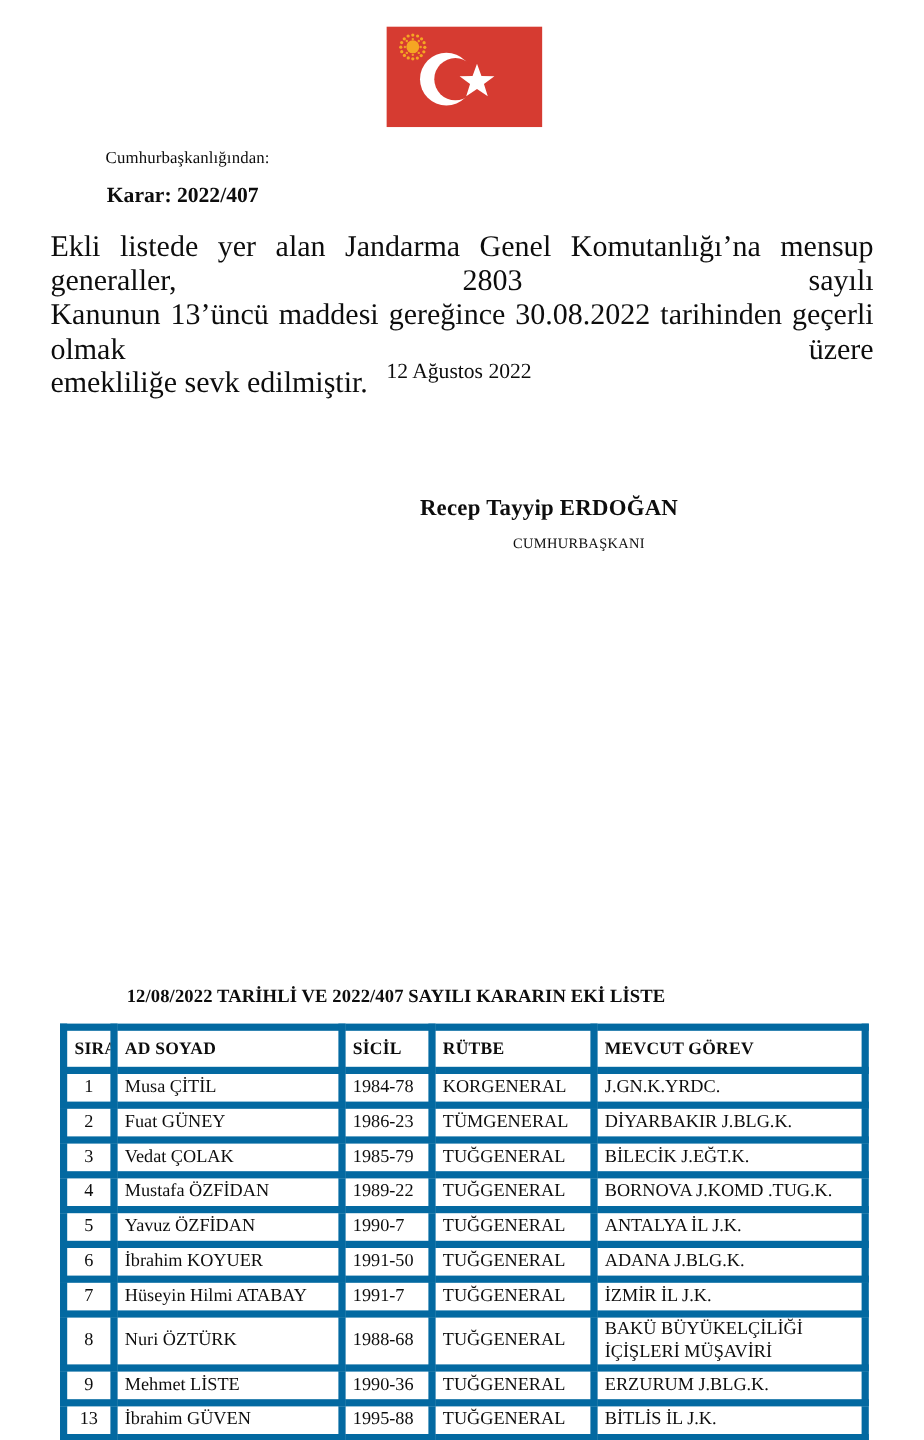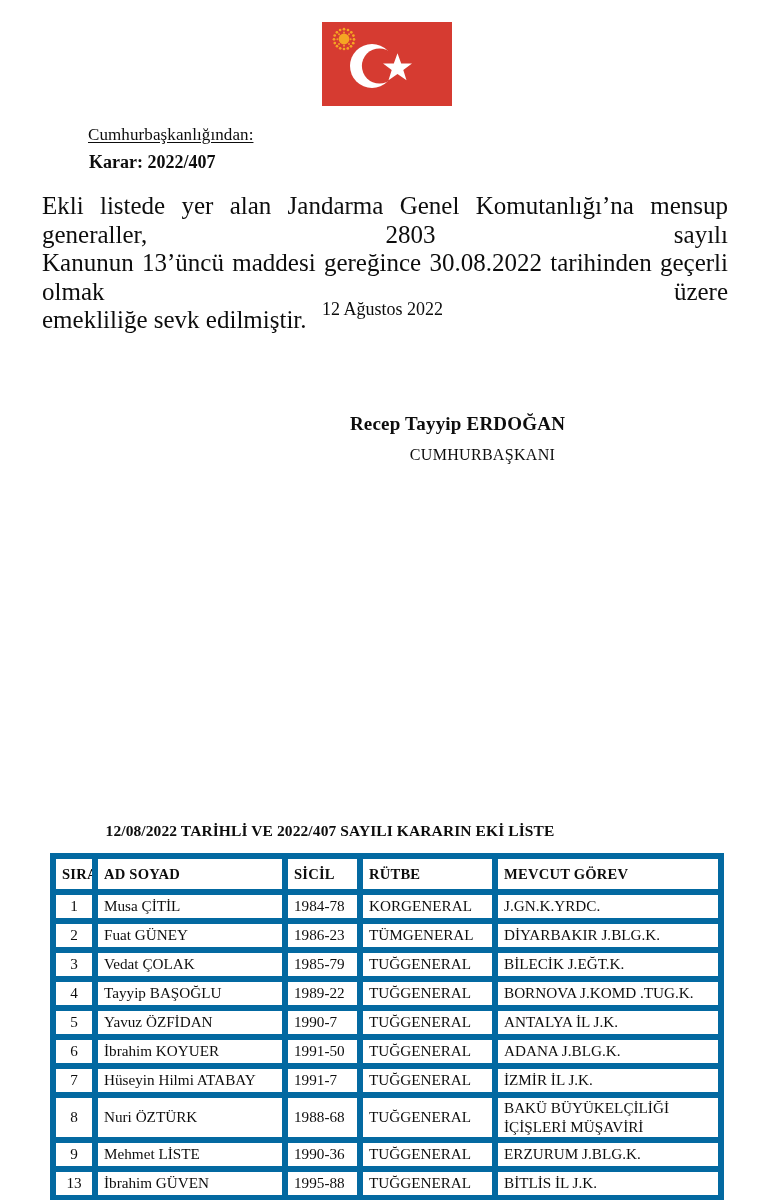--- a/index.html
+++ b/index.html
@@ -31,23 +31,22 @@
     width: 130px;
     height: 84px;
   }
   .flag-wrap svg { display: block; width: 130px; height: 84px; }
 
   
   .from-line {
     position: absolute;
     left: 88px;
     top: 125px;
-    font-size: 17px;
+    font-size: 14px;
     letter-spacing: .1px;
-    text-decoration: underline;
     text-underline-offset: 2px;
     white-space: nowrap;
   }
   .karar-line {
     position: absolute;
     left: 89px;
     top: 152px;
     font-size: 18px;
     font-weight: bold;
     white-space: nowrap;
@@ -97,21 +96,21 @@
     letter-spacing: .2px;
   }
   .sign-title {
     position: absolute;
     left: 0;
     top: 446px;
     width: 770px;
     text-align: center;
     padding-left: 195px;
     box-sizing: border-box;
-    font-size: 16px;
+    font-size: 12px;
     letter-spacing: .3px;
   }
 
   
   .list-title {
     position: absolute;
     left: 0;
     top: 822px;
     width: 660px;
     text-align: center;
@@ -268,21 +267,21 @@
           </tr>
           <tr>
             <td class="c-sira">3</td>
             <td>Vedat ÇOLAK</td>
             <td>1985-79</td>
             <td>TUĞGENERAL</td>
             <td>BİLECİK J.EĞT.K.</td>
           </tr>
           <tr>
             <td class="c-sira">4</td>
-            <td>Tayyip BAŞOĞLU</td>
+            <td>Mustafa ÖZFİDAN</td>
             <td>1989-22</td>
             <td>TUĞGENERAL</td>
             <td>BORNOVA J.KOMD .TUG.K.</td>
           </tr>
           <tr>
             <td class="c-sira">5</td>
             <td>Yavuz ÖZFİDAN</td>
             <td>1990-7</td>
             <td>TUĞGENERAL</td>
             <td>ANTALYA İL J.K.</td>

